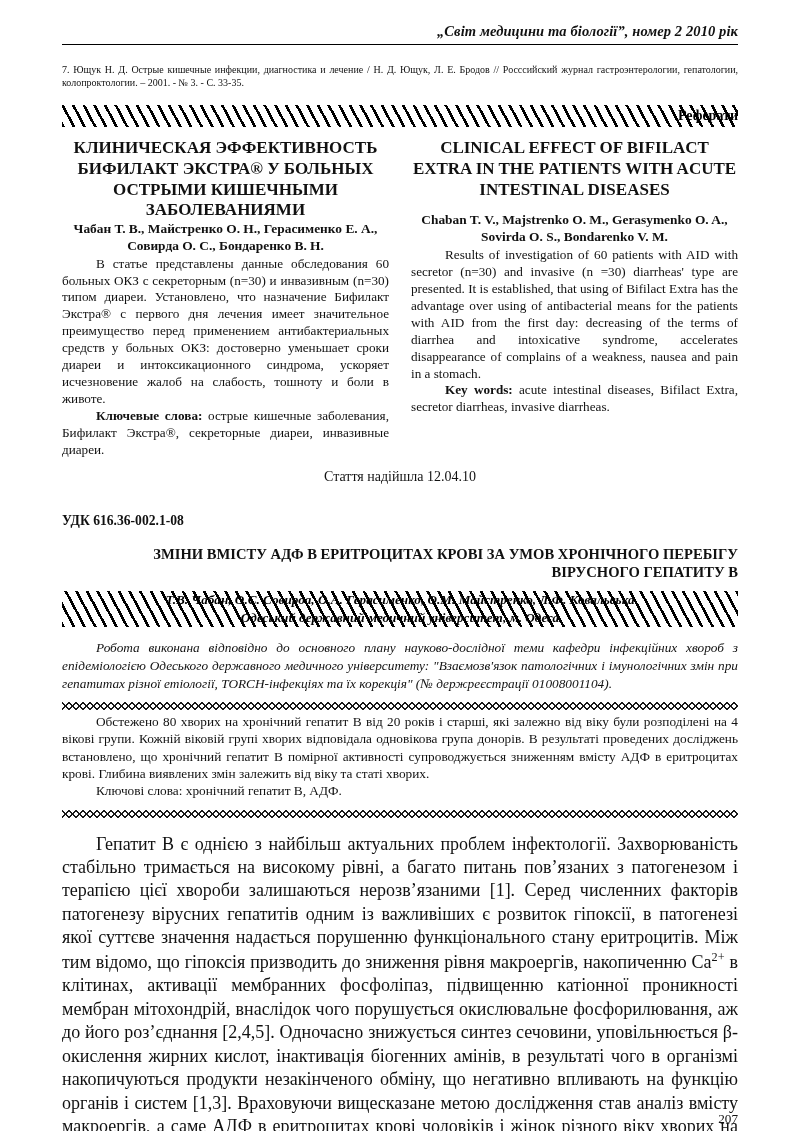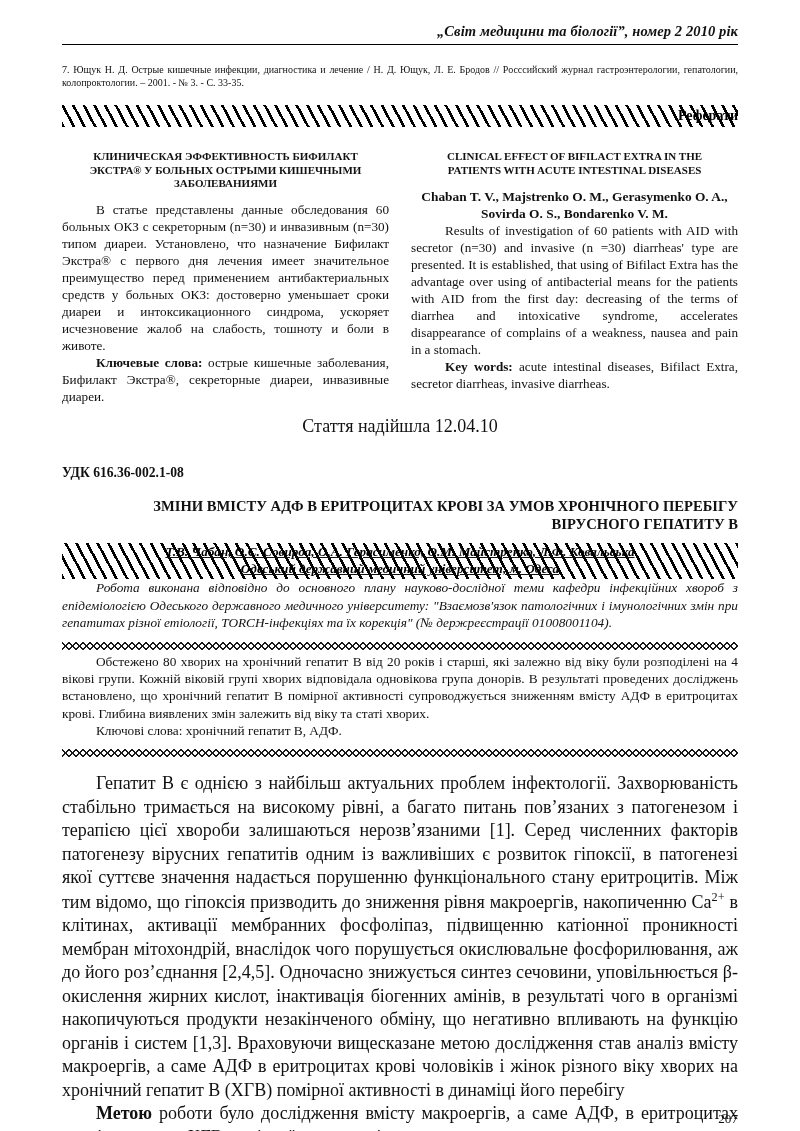--- a/index.html
+++ b/index.html
@@ -81,44 +81,43 @@
   }
   .band-rubric .hatch-text {
     text-align: right;
     padding-left: 52px;
     font-size: 14px;
     line-height: 22px;
   }
   .band-authors {
     height: 36px;
     margin-top: 10px;
-    text-decoration: underline;
   }
   .band-authors .hatch-text {
     font-size: 13.2px;
     font-style: italic;
     padding-top: 1px;
   }
 
   
   .abstract-cols {
     display: flex;
     gap: 22px;
     margin-top: 11px;
   }
   .abstract-cols .col {
     flex: 1 1 0;
     min-width: 0;
   }
   .abs-title {
     font-weight: bold;
-    font-size: 11px;
+    font-size: 17px;
     text-align: center;
     line-height: 1.22;
-    margin: 12px;
+    margin: 0;
   }
   .abs-authors {
     font-weight: bold;
     font-size: 13.4px;
     text-align: center;
     line-height: 1.25;
     margin: 0;
   }
   .abs-authors.gap-en {
     margin-top: 12px;
@@ -134,41 +133,42 @@
     text-indent: 34px;
     font-size: 13.2px;
     line-height: 1.285;
   }
   .abs-keywords .kw-label {
     font-weight: bold;
     margin-top: 20px;
   }
   .received {
     text-align: center;
-    font-size: 18px;
+    font-size: 14px;
     margin-top: 10px;
   }
 
   
   .udk {
     font-weight: bold;
     font-size: 13.6px;
     margin-top: 28px;
   }
   .art-title {
     font-weight: bold;
     font-size: 14.6px;
     text-align: right;
     line-height: 1.25;
     margin-top: 16px;
   }
   .affil-line {
     display: block;
   }
   .funding {
+    margin-top: 12px;
     font-style: italic;
     font-size: 13.3px;
     line-height: 1.32;
     text-indent: 34px;
     text-align: justify;
   }
 
   
   .zigzag {
     height: 9px;
@@ -222,20 +222,21 @@
     <p class="ref-item">7. Ющук Н. Д. Острые кишечные инфекции, диагностика и лечение / Н. Д. Ющук, Л. Е. Бродов // Росссийский журнал гастроэнтерологии, гепатологии, колопроктологии. – 2001. - № 3. - С. 33-35.</p>
 
     <div class="hatch-band band-rubric">
       <div class="hatch-text">Реферати</div>
     </div>
 
     <div class="abstract-cols">
 
       <div class="col">
         <div class="abs-title">КЛИНИЧЕСКАЯ ЭФФЕКТИВНОСТЬ БИФИЛАКТ ЭКСТРА® У БОЛЬНЫХ ОСТРЫМИ КИШЕЧНЫМИ ЗАБОЛЕВАНИЯМИ</div>
+        <div class="abs-authors">Чабан Т. В., Майстренко О. Н., Герасименко Е. А., Совирда О. С., Бондаренко В. Н.</div>
         <p class="abs-body">В статье представлены данные обследования 60 больных ОКЗ с секреторным (n=30) и инвазивным (n=30) типом диареи. Установлено, что назначение Бифилакт Экстра® с первого дня лечения имеет значительное преимущество перед применением антибактериальных средств у больных ОКЗ: достоверно уменьшает сроки диареи и интоксикационного синдрома, ускоряет исчезновение жалоб на слабость, тошноту и боли в животе.</p>
         <p class="abs-keywords"><span class="kw-label">Ключевые слова:</span><span> острые кишечные заболевания, Бифилакт Экстра®, секреторные диареи, инвазивные диареи.</span></p>
       </div>
 
       <div class="col">
         <div class="abs-title">CLINICAL EFFECT OF BIFILACT EXTRA IN THE PATIENTS WITH ACUTE INTESTINAL DISEASES</div>
         <div class="abs-authors gap-en">Chaban T. V., Majstrenko O. M., Gerasymenko O. A., Sovirda O. S., Bondarenko V. M.</div>
         <p class="abs-body">Results of investigation of 60 patients with AID with secretor (n=30) and invasive (n =30) diarrheas' type are presented. It is established, that using of Bifilact Extra has the advantage over using of antibacterial means for the patients with AID from the first day: decreasing of the terms of diarrhea and intoxicative syndrome, accelerates disappearance of complains of a weakness, nausea and pain in a stomach.</p>
         <p class="abs-keywords"><span class="kw-label">Key words:</span><span> acute intestinal diseases, Bifilact Extra, secretor diarrheas, invasive diarrheas.</span></p>
       </div>

